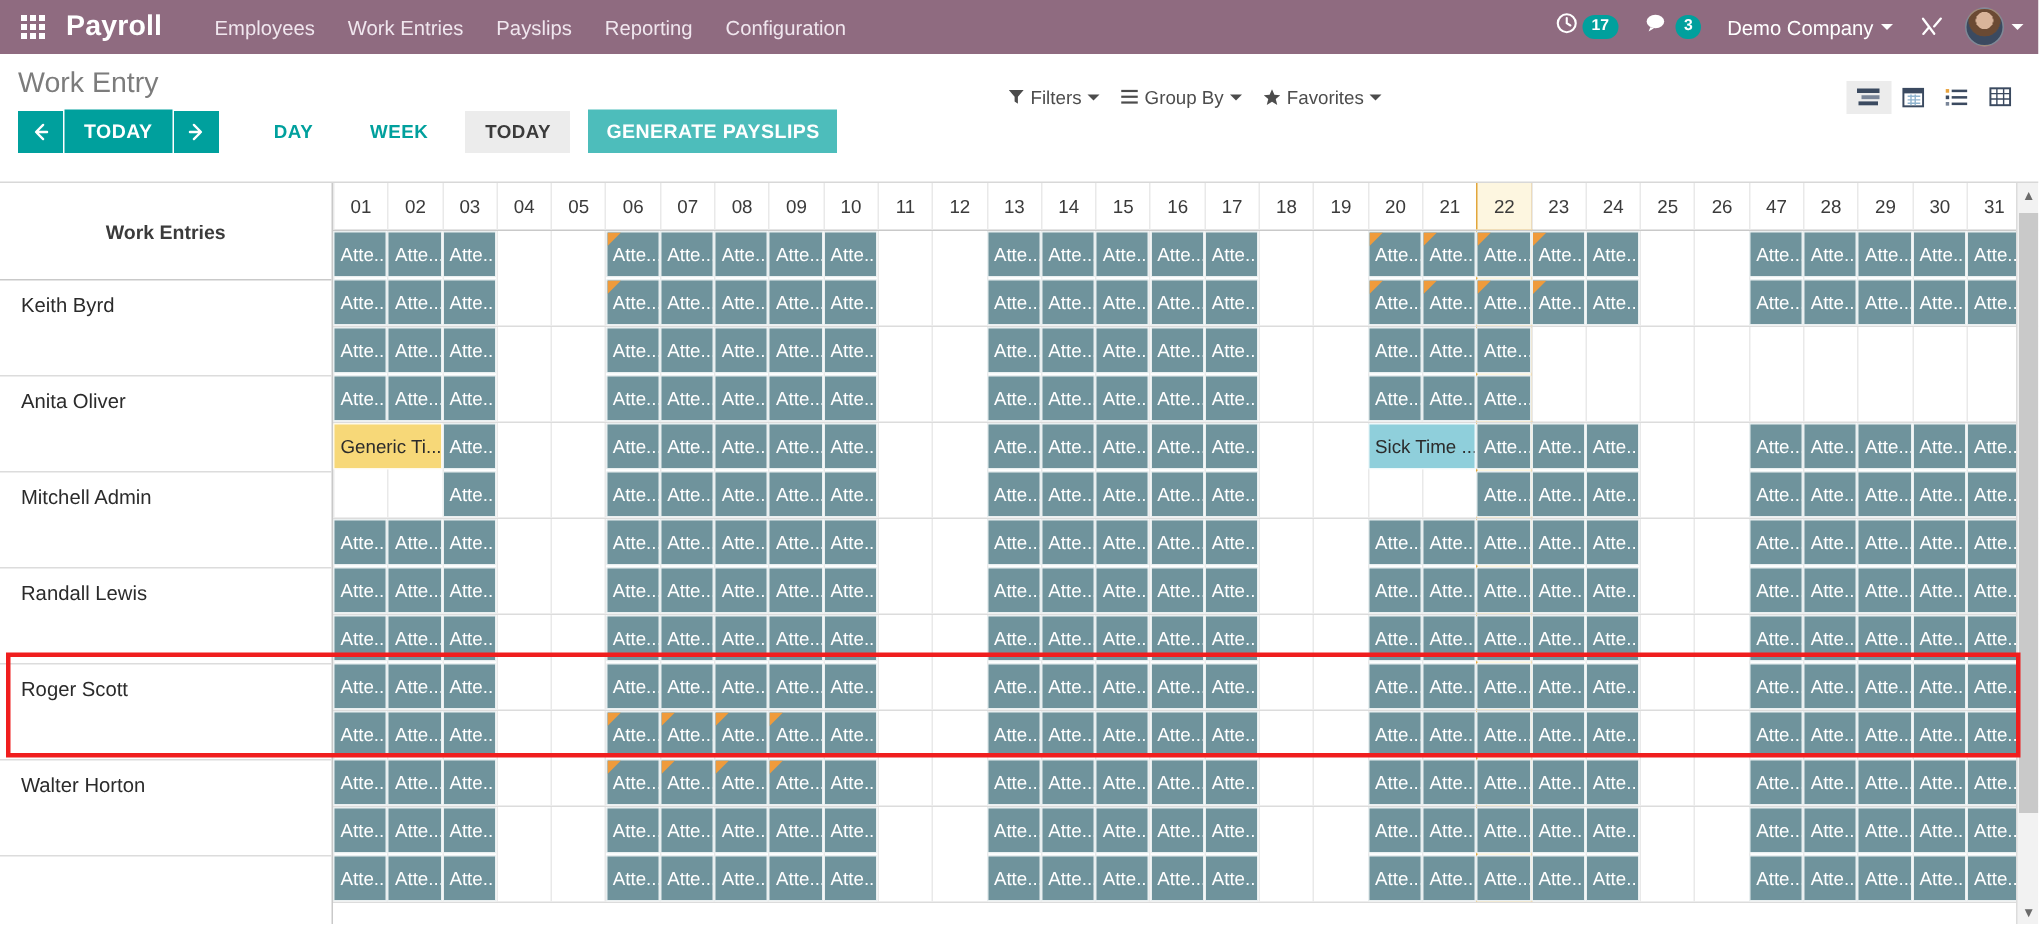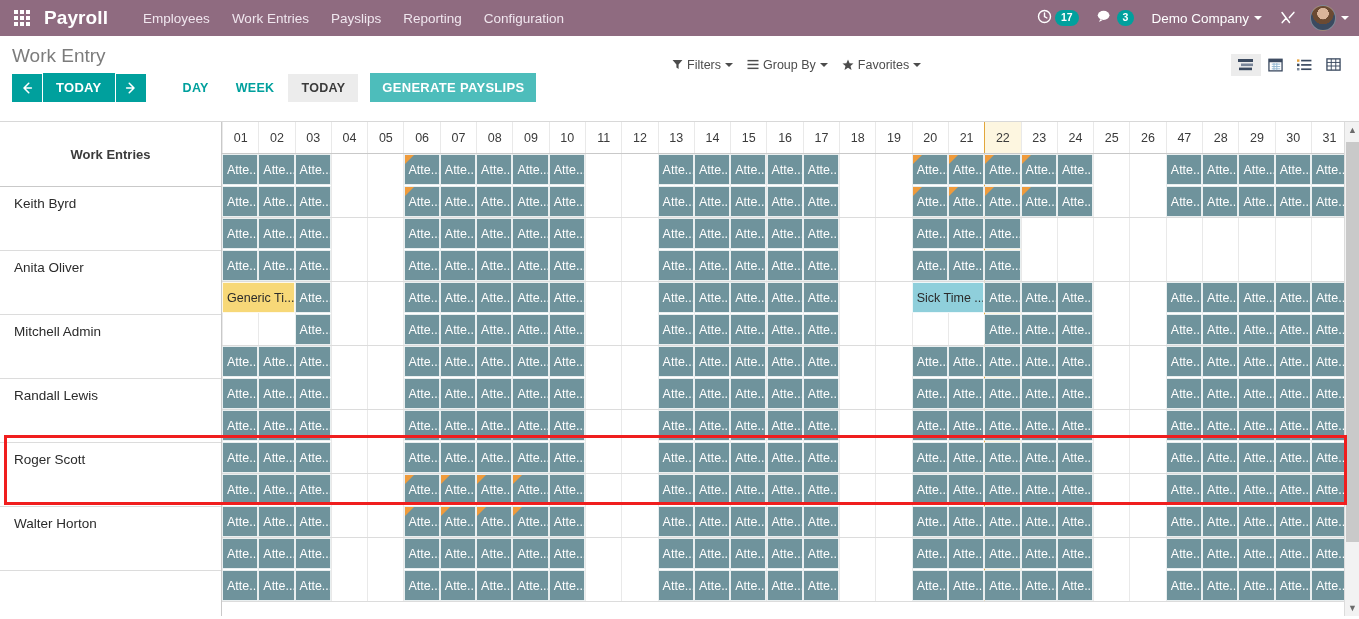--- a/index.html
+++ b/index.html
@@ -44,21 +44,21 @@
   .cp { background: #fff; border-bottom: 1px solid #d8d8d8; padding: 0 12px; position: relative; height: 86px;}
   .cp-top { display: flex; align-items: flex-start; }
   .page-title { font-size: 19px; color: #7c7c7c; padding: 9px 0 6px; font-weight: normal; }
   .cp-btns { display: flex; align-items: center; gap: 0; padding-bottom: 6px; }
   .btn-teal {
     background: #00a09d; color: #fff; border: none; font-size: 13px; font-weight: bold;
     padding: 7px 10px; cursor: pointer; letter-spacing: .3px;
   }
   .btn-arrow { width: 30px; display:flex; align-items:center; justify-content:center; padding: 7px 0; }
   .btn-today { padding: 7px 13px; margin: 0 1px; }
-  .scale-btns { display: flex; align-items: center; margin-left: 24px; gap: 1px; }
+  .scale-btns { display: flex; align-items: center; margin-left: 24px; gap: 12px; }
   .scale-btn {
     background: transparent; border: none; color: #00a09d; font-size: 12.5px; font-weight: bold;
     padding: 7px 13px; cursor: pointer; letter-spacing: .3px;
   }
   .scale-btn.active { background: #ececec; color: #3b3b3b; }
   .btn-gen { background: #4dbdbb; margin-left: 12px; padding: 7px 12px; }
 
   .search-area { position: absolute; left: 672px; top: 8px; width: 676px; }
   .search-row { display: flex; align-items: center; border-bottom: 1px solid #bcbcbc; padding-bottom: 5px; }
   .search-input {

